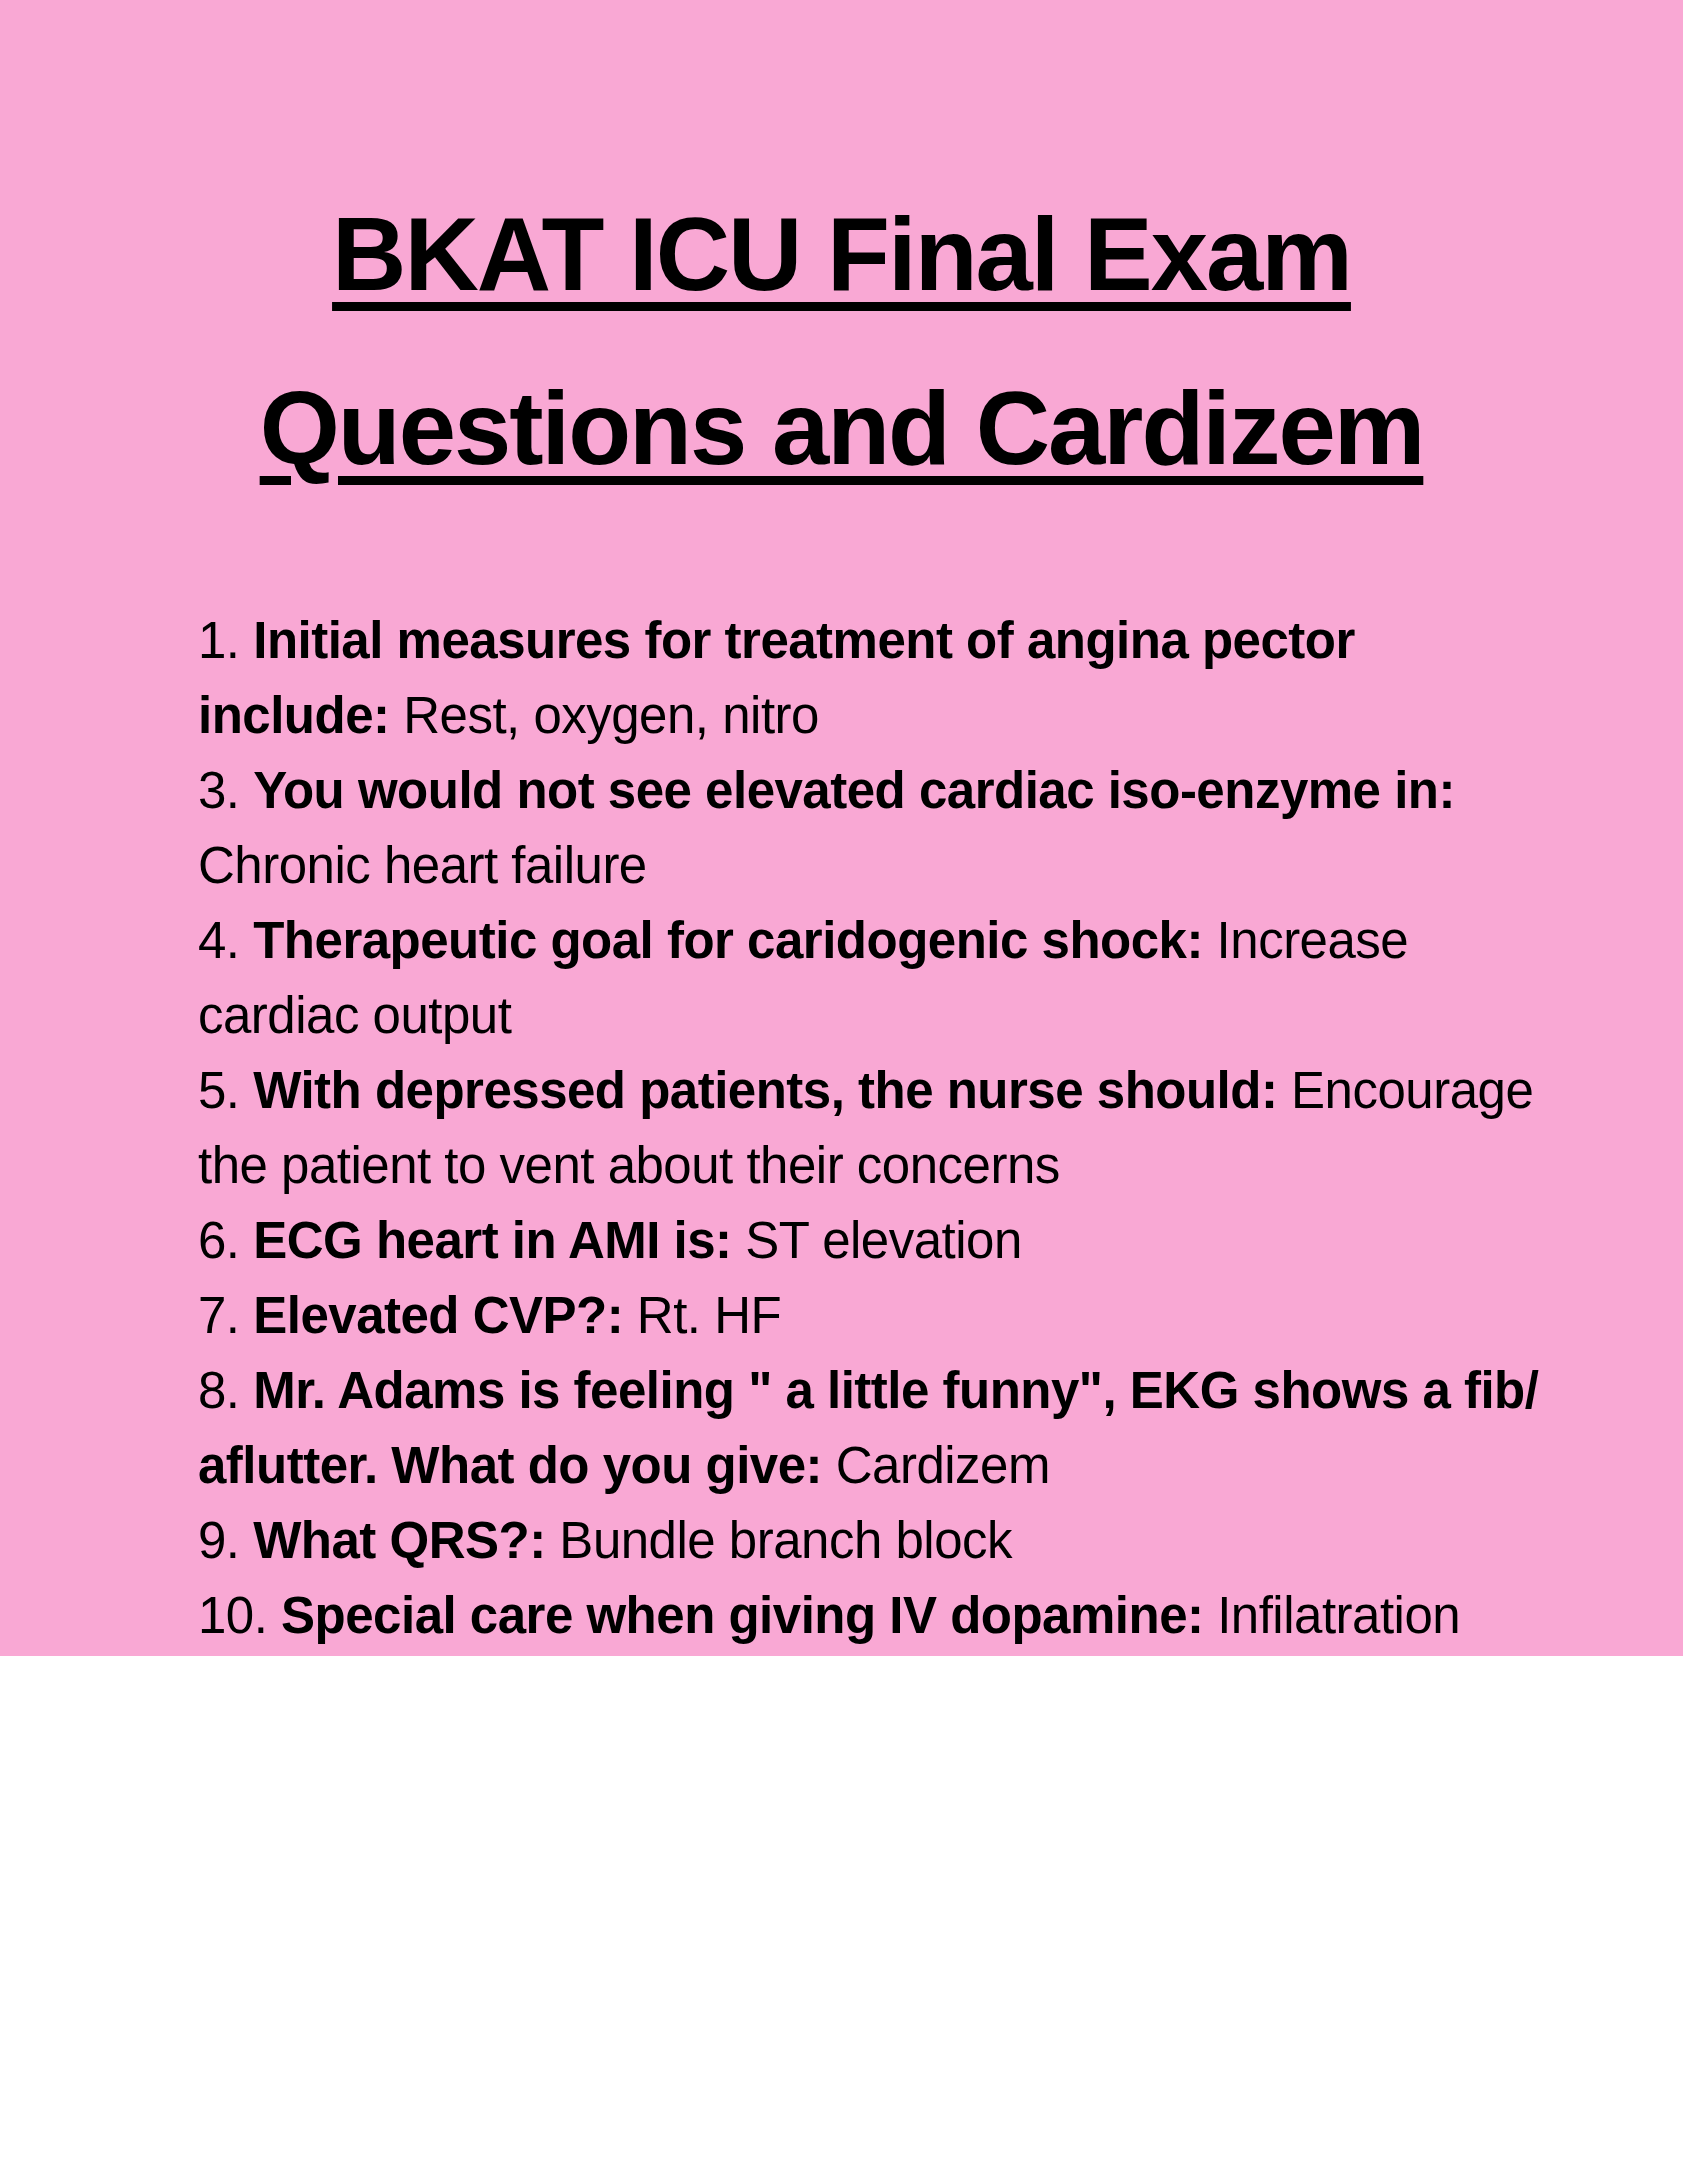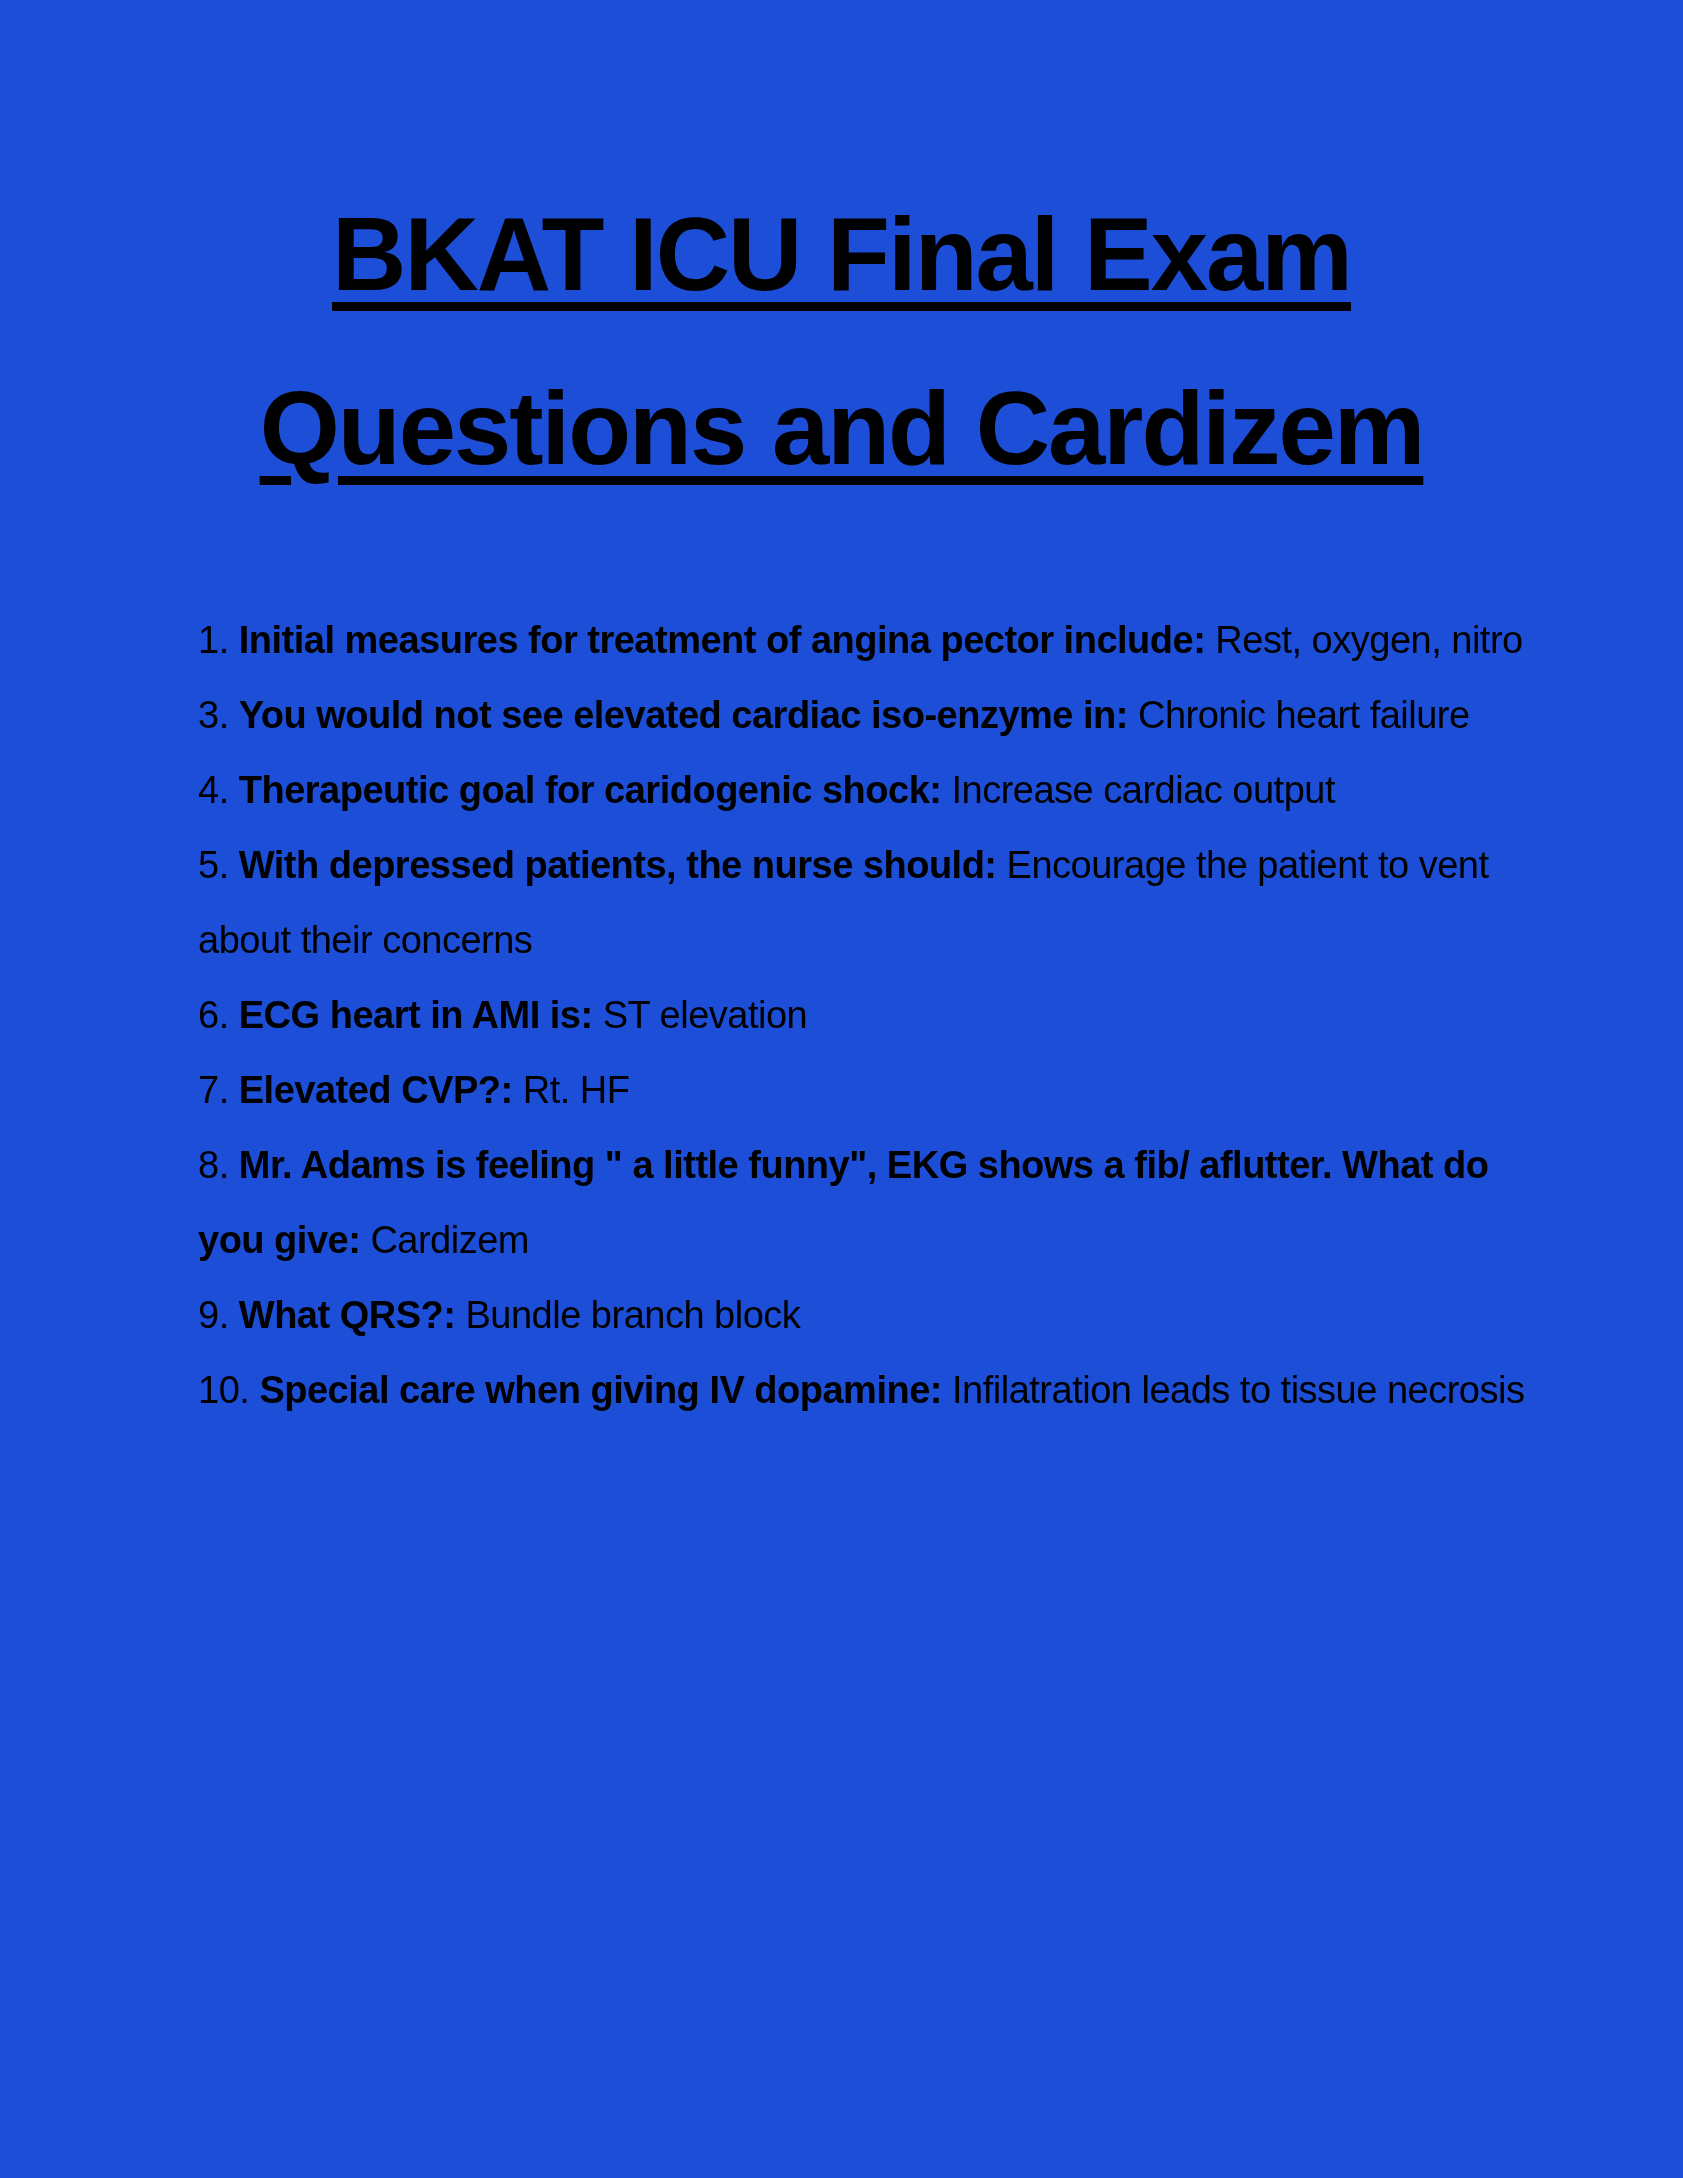--- a/index.html
+++ b/index.html
@@ -3,22 +3,22 @@
 <meta charset="utf-8">
 <style>
   html, body {
     margin: 0;
     padding: 0;
     background: #ffffff;
   }
   .page {
     position: relative;
     width: 1683px;
-    height: 2178px;
-    background: #1d4ed8;
+    height: 1656px;
+    background: #f9a8d4;
     color: #000000;
     font-family: "Liberation Sans", sans-serif;
     overflow: hidden;
   }
   .title {
     margin: 168px 0 0 0;
     padding: 0;
     text-align: center;
     font-size: 103px;
     line-height: 174px;
@@ -27,21 +27,21 @@
   }
   .title-line {
     display: block;
     text-decoration: underline;
     text-decoration-thickness: 9px;
     text-underline-offset: 12px;
   }
   .qa-list {
     margin: 87px 0 0 198px;
     width: 1346px;
-    font-size: 38px;
+    font-size: 51px;
     line-height: 75px;
     letter-spacing: -0.5px;
   }
   .qa-item {
     margin: 0;
     padding: 0;
   }
   .qa-question {
     font-weight: bold;
   }

